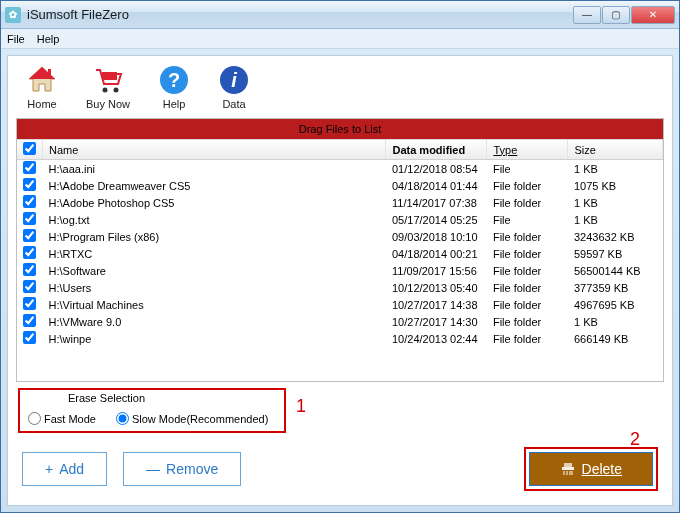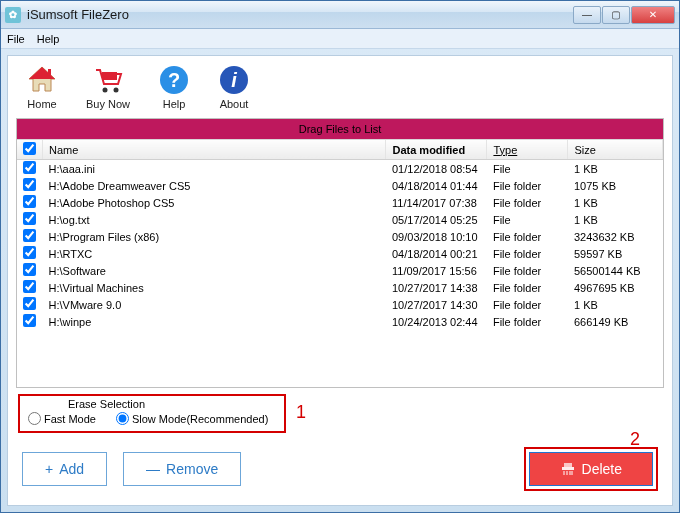--- a/index.html
+++ b/index.html
@@ -87,21 +87,21 @@
   border: 1px solid #c0c0c0;
   margin: 0 4px;
   display: flex;
   flex-direction: column;
   background: #fff;
 }
 .panel-header {
   text-align: center;
   padding: 4px 0;
   font-size: 11px;
-  background: #be185d;
+  background: #b91c1c;
   border-bottom: 1px solid #d8d8d8;
 }
 .table-wrap { flex: 1; overflow: hidden; }
 table { width: 100%; border-collapse: collapse; font-size: 11px; }
 thead th {
   text-align: left;
   background: linear-gradient(to bottom, #fdfdfd, #ececec);
   border-bottom: 1px solid #d0d0d0;
   padding: 2px 6px;
   font-weight: normal;
@@ -121,21 +121,21 @@
 .erase-section {
   margin: 6px 6px 0;
   position: relative;
 }
 .erase-box {
   border: 2px solid #d40000;
   padding: 2px 8px 6px;
   width: 268px;
   font-size: 11px;
 }
-.erase-box .legend { font-size:11px; margin-bottom:2px;padding-left:40px; }
+.erase-box .legend { font-size:11px; margin-bottom:8px;padding-left:40px; }
 .radios { display:flex; gap:20px; align-items:center; }
 .radios label { display:flex; align-items:center; gap:3px; }
 .callout1 {
   position:absolute;
   left: 278px; top: 8px;
   color:#d40000;
   font-size: 18px;
 }
 .actions {
   display:flex;
@@ -150,24 +150,25 @@
   background: #fff;
   color: #2d7bc6;
   font-size: 14px;
   padding: 0 22px;
   display:flex;
   align-items:center;
   gap:6px;
   cursor:pointer;
 }
 .btn.primary {
-  background: #ef4444;
+  background: #a16207;
   border: 1px solid #1f73d0;
   color: #fff;
   padding: 0 30px;
+  text-decoration: underline;
 }
 .spacer { flex:1; }
 .delete-wrap {
   border: 2px solid #d40000;
   padding: 3px;
   position:relative;
 }
 .callout2 {
   position:absolute;
   right: 16px;
@@ -222,21 +223,21 @@
             <circle cx="16" cy="16" r="14" fill="#2a8fe6"></circle>
             <text x="16" y="23" text-anchor="middle" font-size="20" fill="#fff" font-weight="bold">?</text>
           </svg>
         <span>Help</span>
       </div>
       <div class="tbtn">
         <svg viewBox="0 0 32 32">
             <circle cx="16" cy="16" r="14" fill="#2656b8"></circle>
             <text x="16" y="23" text-anchor="middle" font-size="20" fill="#fff" font-weight="bold" font-style="italic">i</text>
           </svg>
-        <span>About</span>
+        <span>Data</span>
       </div>
     </div>
 
     <div class="panel">
       <div class="panel-header">Drag Files to List</div>
       <div class="table-wrap">
         <table>
           <thead>
             <tr>
               <th><input type="checkbox" checked="" style=""></th>
@@ -288,20 +289,27 @@
                 <td>04/18/2014 00:21</td>
                 <td>File folder</td>
                 <td>59597 KB</td>
               </tr>
               <tr>
                 <td><input type="checkbox" checked="" style=""></td>
                 <td>H:\Software</td>
                 <td>11/09/2017 15:56</td>
                 <td>File folder</td>
                 <td>56500144 KB</td>
+              </tr>
+              <tr>
+                <td><input type="checkbox" checked="" style=""></td>
+                <td>H:\Users</td>
+                <td>10/12/2013 05:40</td>
+                <td>File folder</td>
+                <td>377359 KB</td>
               </tr>
               <tr>
                 <td><input type="checkbox" checked="" style=""></td>
                 <td>H:\Virtual Machines</td>
                 <td>10/27/2017 14:38</td>
                 <td>File folder</td>
                 <td>4967695 KB</td>
               </tr>
               <tr>
                 <td><input type="checkbox" checked="" style=""></td>

